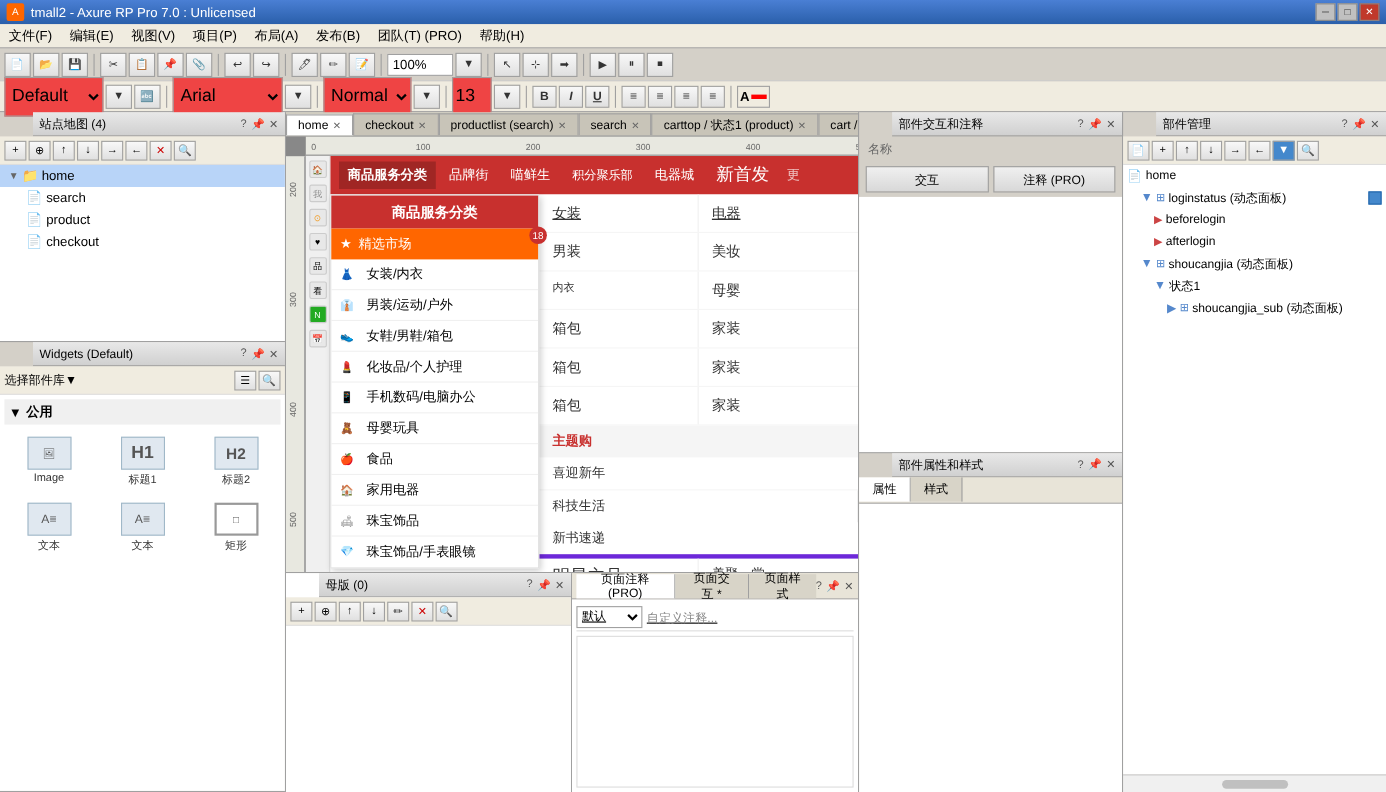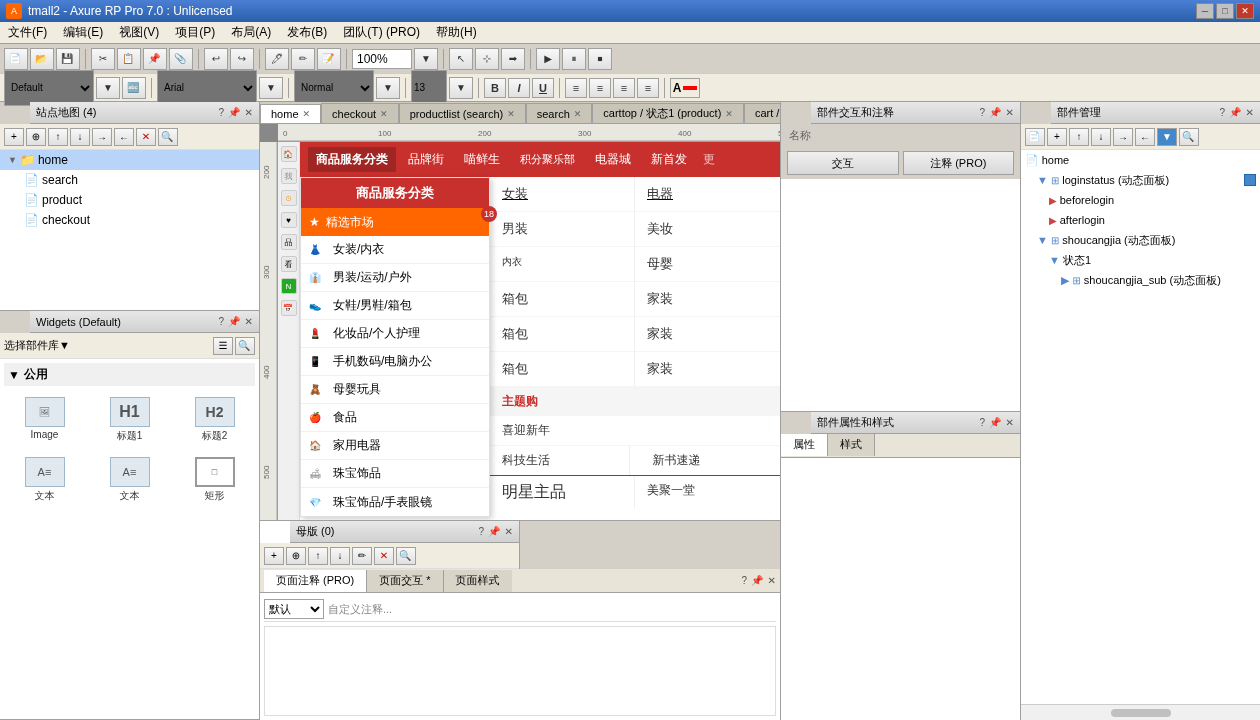--- a/index.html
+++ b/index.html
@@ -60,21 +60,21 @@
     .format-row {
       height: 28px;
       display: flex;
       align-items: center;
       padding: 2px 4px;
       gap: 2px;
       background: #f0ece0;
       border-bottom: 1px solid #a0a0a0;
     }
     .fmt-select {
-      height: 36px; border: 1px solid #a0a0a0; background: #737373; font-size: 10px; padding: 0 2px;
+      height: 36px; border: 1px solid #a0a0a0; background: #ef4444; font-size: 16px; padding: 0 2px;
     }
     .fmt-btn {
       width: 22px; height: 20px;
       background: linear-gradient(to bottom, #f8f8f8, #e0e0e0);
       border: 1px solid #a0a0a0;
       display: flex; align-items: center; justify-content: center;
       cursor: pointer; font-size: 11px; font-weight: bold; color: #333;
     }
     .color-btn {
       width: 30px; height: 20px;
@@ -242,21 +242,20 @@
       background: #a0a0a0;
       overflow: auto;
       position: relative;
     }
 
     
     .bottom-area {
       height: 200px;
       display: flex;
       border-top: 1px solid #a0a0a0;
-      flex-direction: column;
     }
     .add-link { color: #0066cc; text-decoration: underline; cursor: pointer; }
   </style>
 </head>
 <body>
 
 <div class="titlebar">
   <div class="titlebar-left">
     <div class="titlebar-icon">A</div>
     <span>tmall2 - Axure RP Pro 7.0 : Unlicensed</span>
@@ -507,21 +506,21 @@
             <div style="position:relative;width:16px;height:16px;background:#22aa22;border:1px solid #ccc;border-radius:2px;font-size:8px;display:flex;align-items:center;justify-content:center;cursor:pointer;color:white;">N</div>
             <div style="width:16px;height:16px;background:#e8e8e8;border:1px solid #ccc;border-radius:2px;font-size:8px;display:flex;align-items:center;justify-content:center;cursor:pointer;">📅</div>
           </div>
 
           <div style="position:absolute; left:22px; top:0; right:0; height:35px; background:#c8302e; display:flex; align-items:center; padding:0 8px; gap:4px;">
             <div style="color:white;font-size:12px;font-weight:bold;padding:4px 8px;background:rgba(0,0,0,0.2);">商品服务分类</div>
             <div style="color:white;font-size:12px;padding:4px 8px;">品牌街</div>
             <div style="color:white;font-size:12px;padding:4px 8px;">喵鲜生</div>
             <div style="color:white;font-size:11px;padding:4px 8px;">积分聚乐部</div>
             <div style="color:white;font-size:12px;padding:4px 8px;">电器城</div>
-            <div style="color:white;font-size:12px;padding:4px 8px;">新首发</div>
+            <div style="color:white;font-size:16px;padding:4px 8px;">新首发</div>
             <div style="color:rgba(255,255,255,0.7);font-size:12px;padding:4px 4px;">更</div>
           </div>
 
           <div style="position:absolute; left:22px; top:35px; width:190px; background:white; border:1px solid #e0e0e0; z-index:10; box-shadow:2px 2px 6px rgba(0,0,0,0.2);">
             <div style="background:#c8302e; color:white; height:30px; display:flex; align-items:center; justify-content:center; font-size:13px; font-weight:bold;">商品服务分类</div>
 
             <div style="position:absolute; top:28px; right:-8px; background:#c8302e; color:white; width:16px; height:16px; border-radius:50%; font-size:9px; display:flex; align-items:center; justify-content:center; z-index:11;">18</div>
             <div style="background:#ff6600; color:white; height:28px; display:flex; align-items:center; padding:0 8px; gap:6px; cursor:pointer;">
               <span>★</span>
               <span>精选市场</span>
@@ -590,21 +589,21 @@
               <div style="padding:8px 12px; font-size:13px; cursor:pointer; color:#333;">家装</div>
             </div>
             <div style="display:grid; grid-template-columns:1fr 1fr; border-bottom:1px solid #f5f5f5;">
               <div style="padding:8px 12px; font-size:13px; cursor:pointer; border-right:1px solid #f0f0f0; color:#333;">箱包</div>
               <div style="padding:8px 12px; font-size:13px; cursor:pointer; color:#333;">家装</div>
             </div>
             <div style="background:#f5f5f5; padding:6px 12px; font-size:12px; color:#c8302e; font-weight:bold;">主题购</div>
             <div style="display:grid; grid-template-columns:1fr 1fr; border-bottom:1px solid #f5f5f5;">
               <div style="padding:6px 12px; font-size:12px; cursor:pointer; color:#333;">喜迎新年</div>
             </div>
-            <div style="display:grid; grid-template-columns:1fr 1fr; border-bottom:1px solid #6d28d9;gap:11px;">
+            <div style="display:grid; grid-template-columns:1fr; border-bottom:4px solid #6d28d9;">
               <div style="padding:6px 12px; font-size:12px; cursor:pointer; border-right:1px solid #f0f0f0; color:#333;">科技生活</div>
               <div style="padding:6px 12px; font-size:12px; cursor:pointer; color:#333;">新书速递</div>
             </div>
             <div style="display:grid; grid-template-columns:1fr 1fr;">
               <div style="padding:6px 12px; font-size:16px; cursor:pointer; border-right:1px solid #f0f0f0; color:#333;">明星主品</div>
               <div style="padding:6px 12px; font-size:12px; cursor:pointer; color:#333; overflow:hidden;text-overflow:ellipsis;white-space:nowrap;">美聚一堂</div>
             </div>
           </div>
 
         </div>
@@ -641,21 +640,21 @@
             <div style="padding:0 12px; height:22px; display:flex; align-items:center; cursor:pointer; font-size:11px; background:#d8d4c8; border-right:1px solid #a0a0a0;">页面交互 *</div>
             <div style="padding:0 12px; height:22px; display:flex; align-items:center; cursor:pointer; font-size:11px; background:#d8d4c8;">页面样式</div>
           </div>
           <div style="display:flex; gap:4px;">
             <span class="ph-icon">?</span>
             <span class="ph-icon">📌</span>
             <span class="ph-icon">✕</span>
           </div>
         </div>
         <div style="flex:1; background:white; padding:4px; display:flex; flex-direction:column;">
-          <div style="display:flex; align-items:center; gap:4px; padding:2px 0; border-bottom:1px solid #ddd; margin-bottom:4px;">
+          <div style="display:flex; align-items:center; gap:4px; padding:2px 0; border-bottom:1px solid #ddd; margin-bottom:4px;text-decoration:underline;">
             <select style="height:20px; border:1px solid #a0a0a0; font-size:11px; background:white; min-width:60px;">
               <option>默认</option>
             </select>
             <span style="font-size:11px; color:#888;">自定义注释...</span>
           </div>
           <textarea style="flex: 1 1 0%; border: 1px solid rgb(221, 221, 221); resize: none; font-size: 11px; font-family: inherit; padding: 2px;"></textarea>
         </div>
       </div>
 
     </div>

